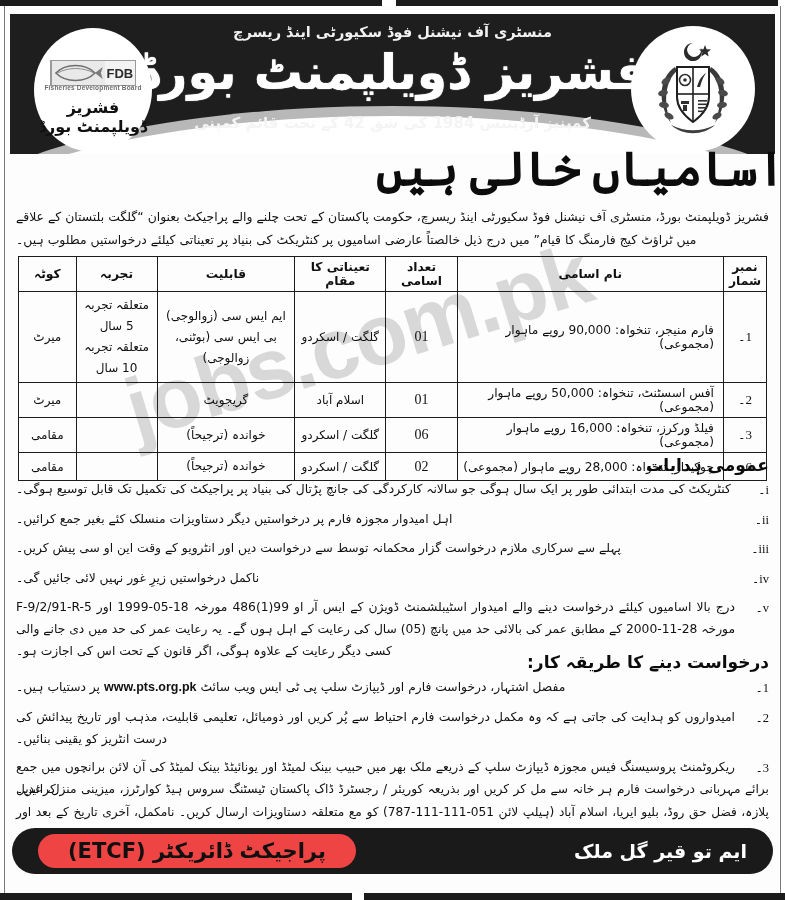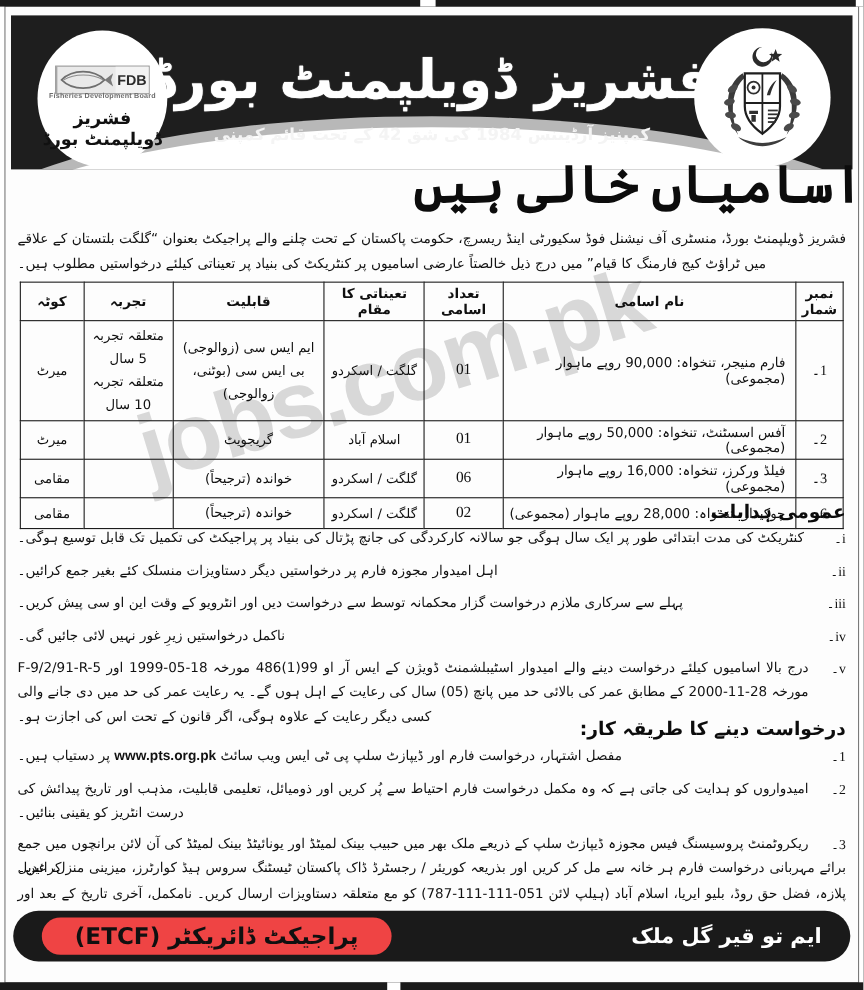--- a/index.html
+++ b/index.html
@@ -329,20 +329,21 @@
 
   <div class="top-strip">
     <span class="gapA"></span>
       <span class="gapB"></span>
   </div>
 
   <div class="masthead">
     <div class="swoosh-shade"></div>
     <div class="swoosh"></div>
 
+    <div class="ministry-line">منسٹری آف نیشنل فوڈ سکیورٹی اینڈ ریسرچ</div>
     <div class="org-title">فشریز ڈویلپمنٹ بورڈ</div>
     <div class="org-subtitle">کمپنیز آرڈیننس 1984 کی شق 42 کے تحت قائم کمپنی</div>
 
     <div class="oval oval-left">
       <div class="fdb-mark">
         <div class="fdb-letters">FDB</div>
         <div class="fish-box">
           <svg width="100%" height="100%" viewBox="0 0 54 24" preserveAspectRatio="none" aria-hidden="true">
             <path d="M4 12 C14 2, 34 2, 44 12 C34 22, 14 22, 4 12 Z" fill="none" stroke="#6f6f6f" stroke-width="1.6"></path>
             <path d="M44 12 L52 6 L50 12 L52 18 Z" fill="#7a7a7a"></path>

